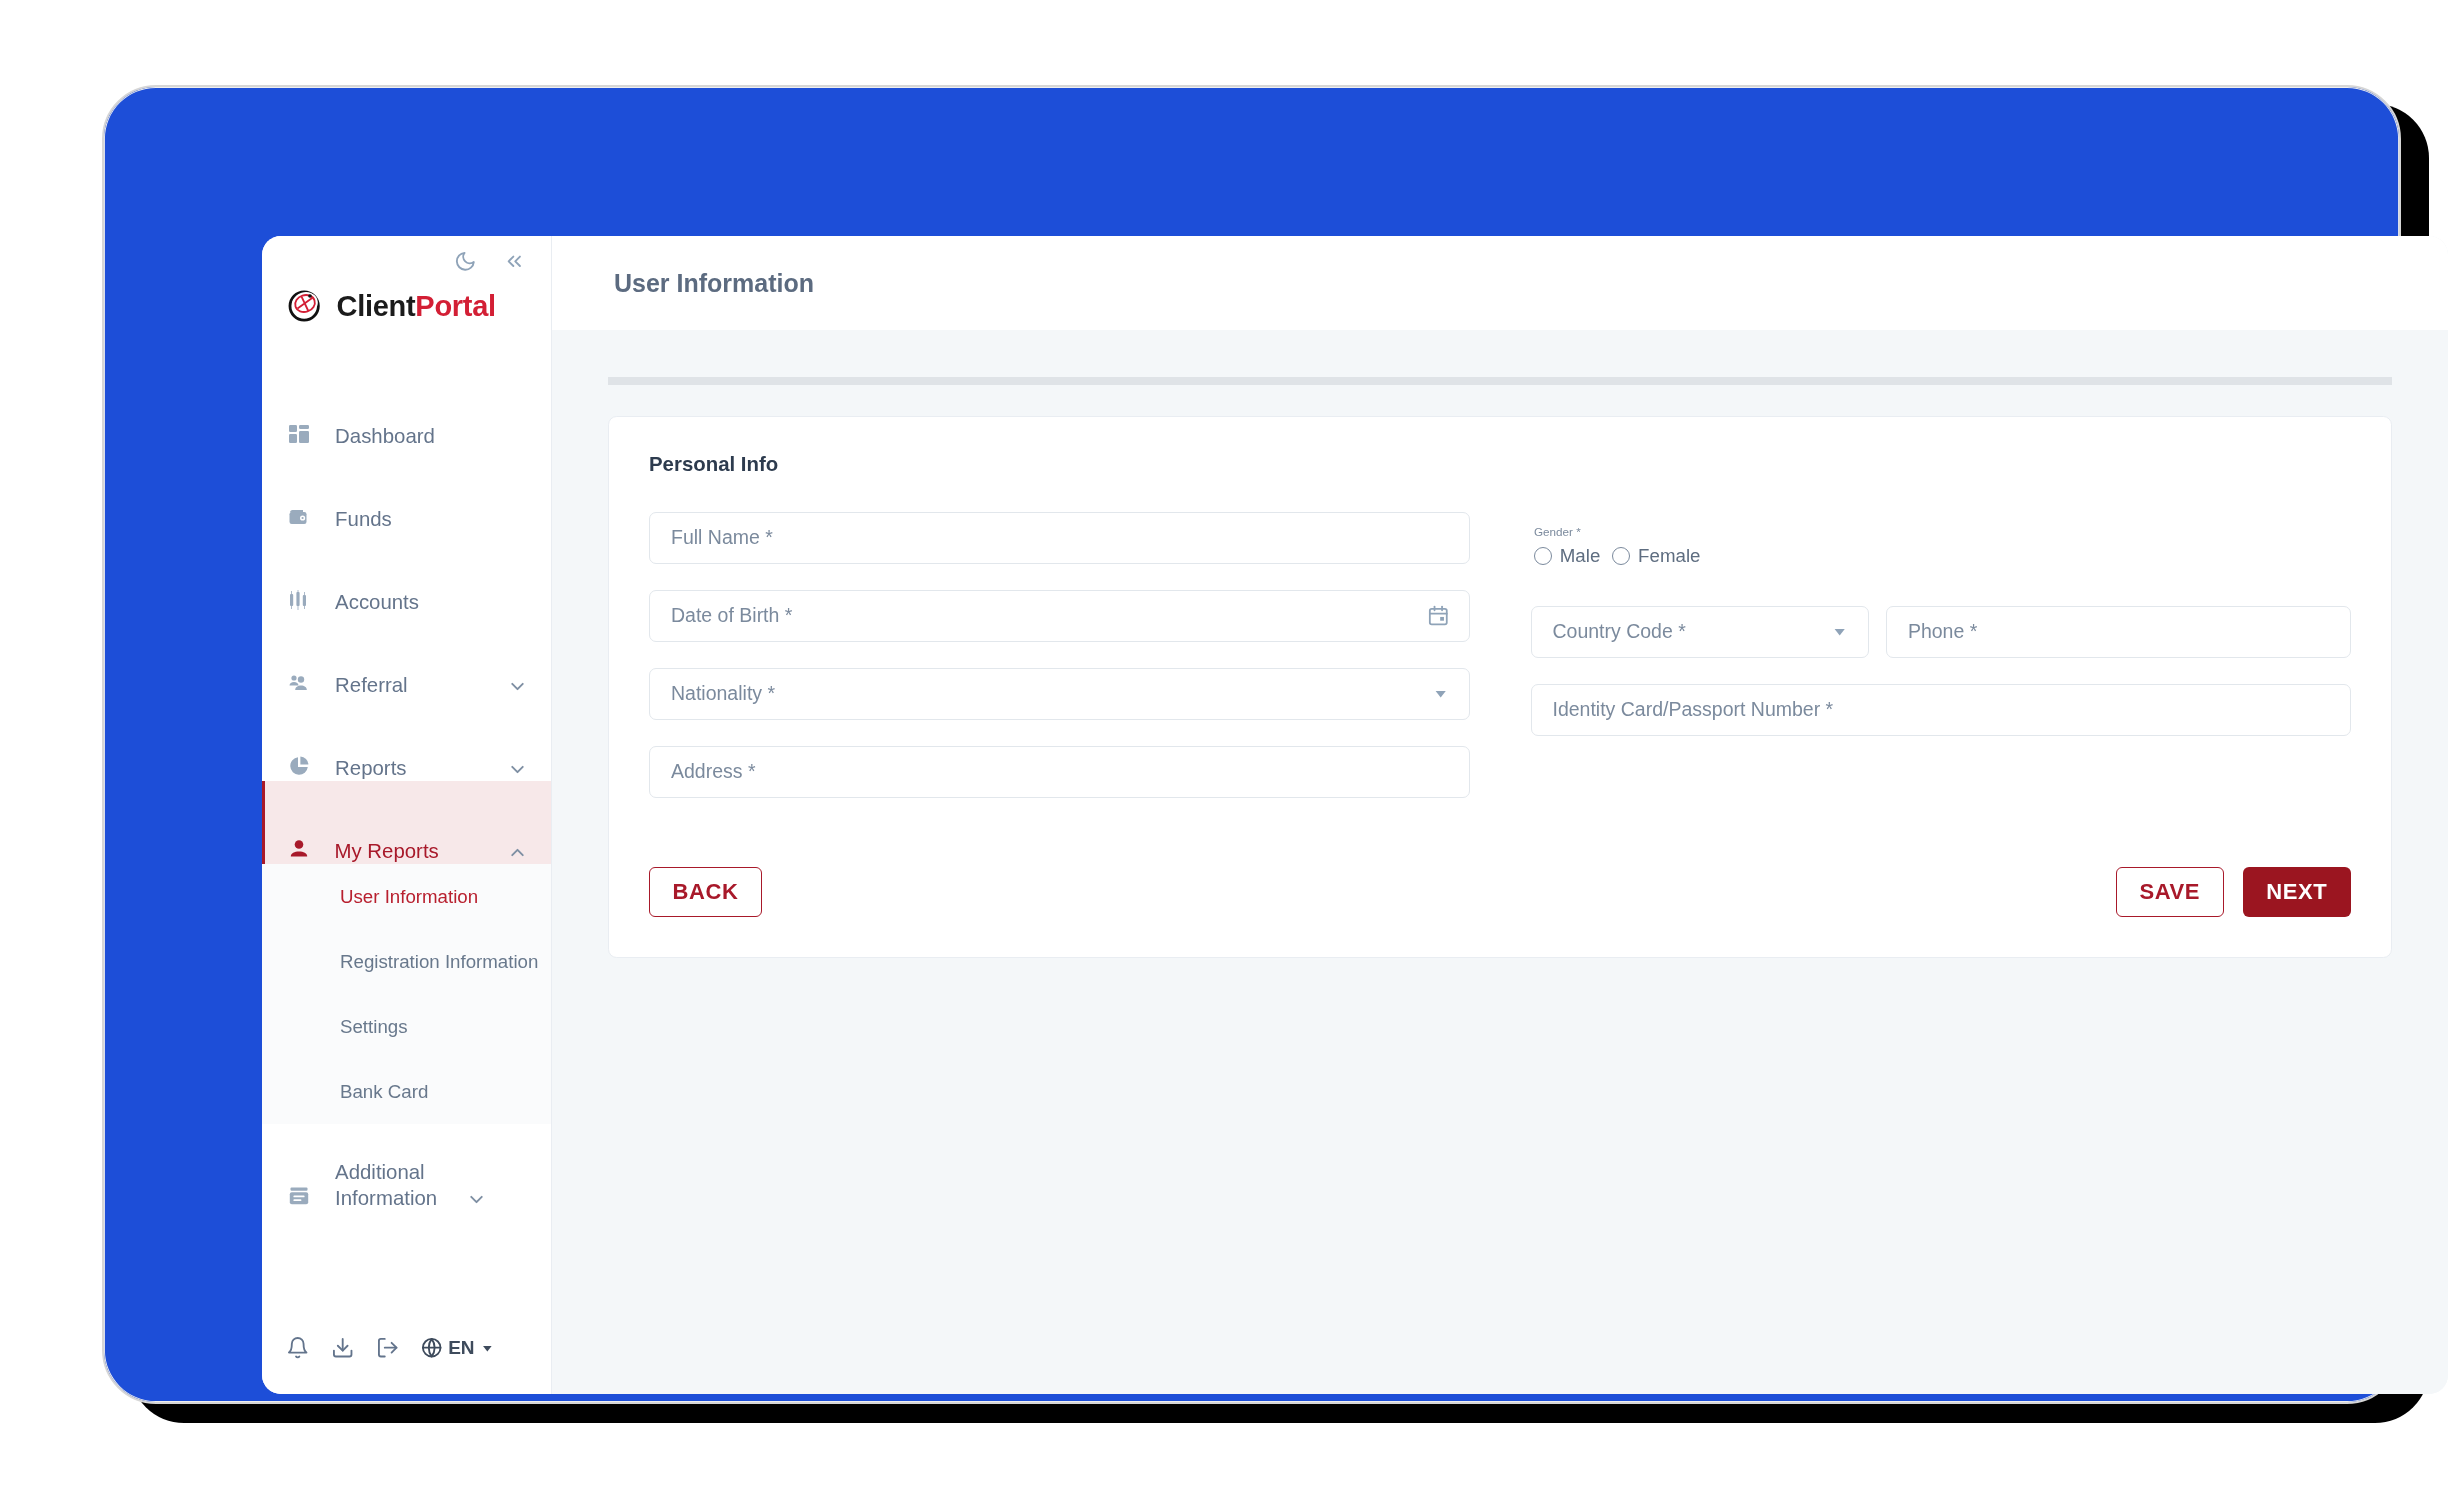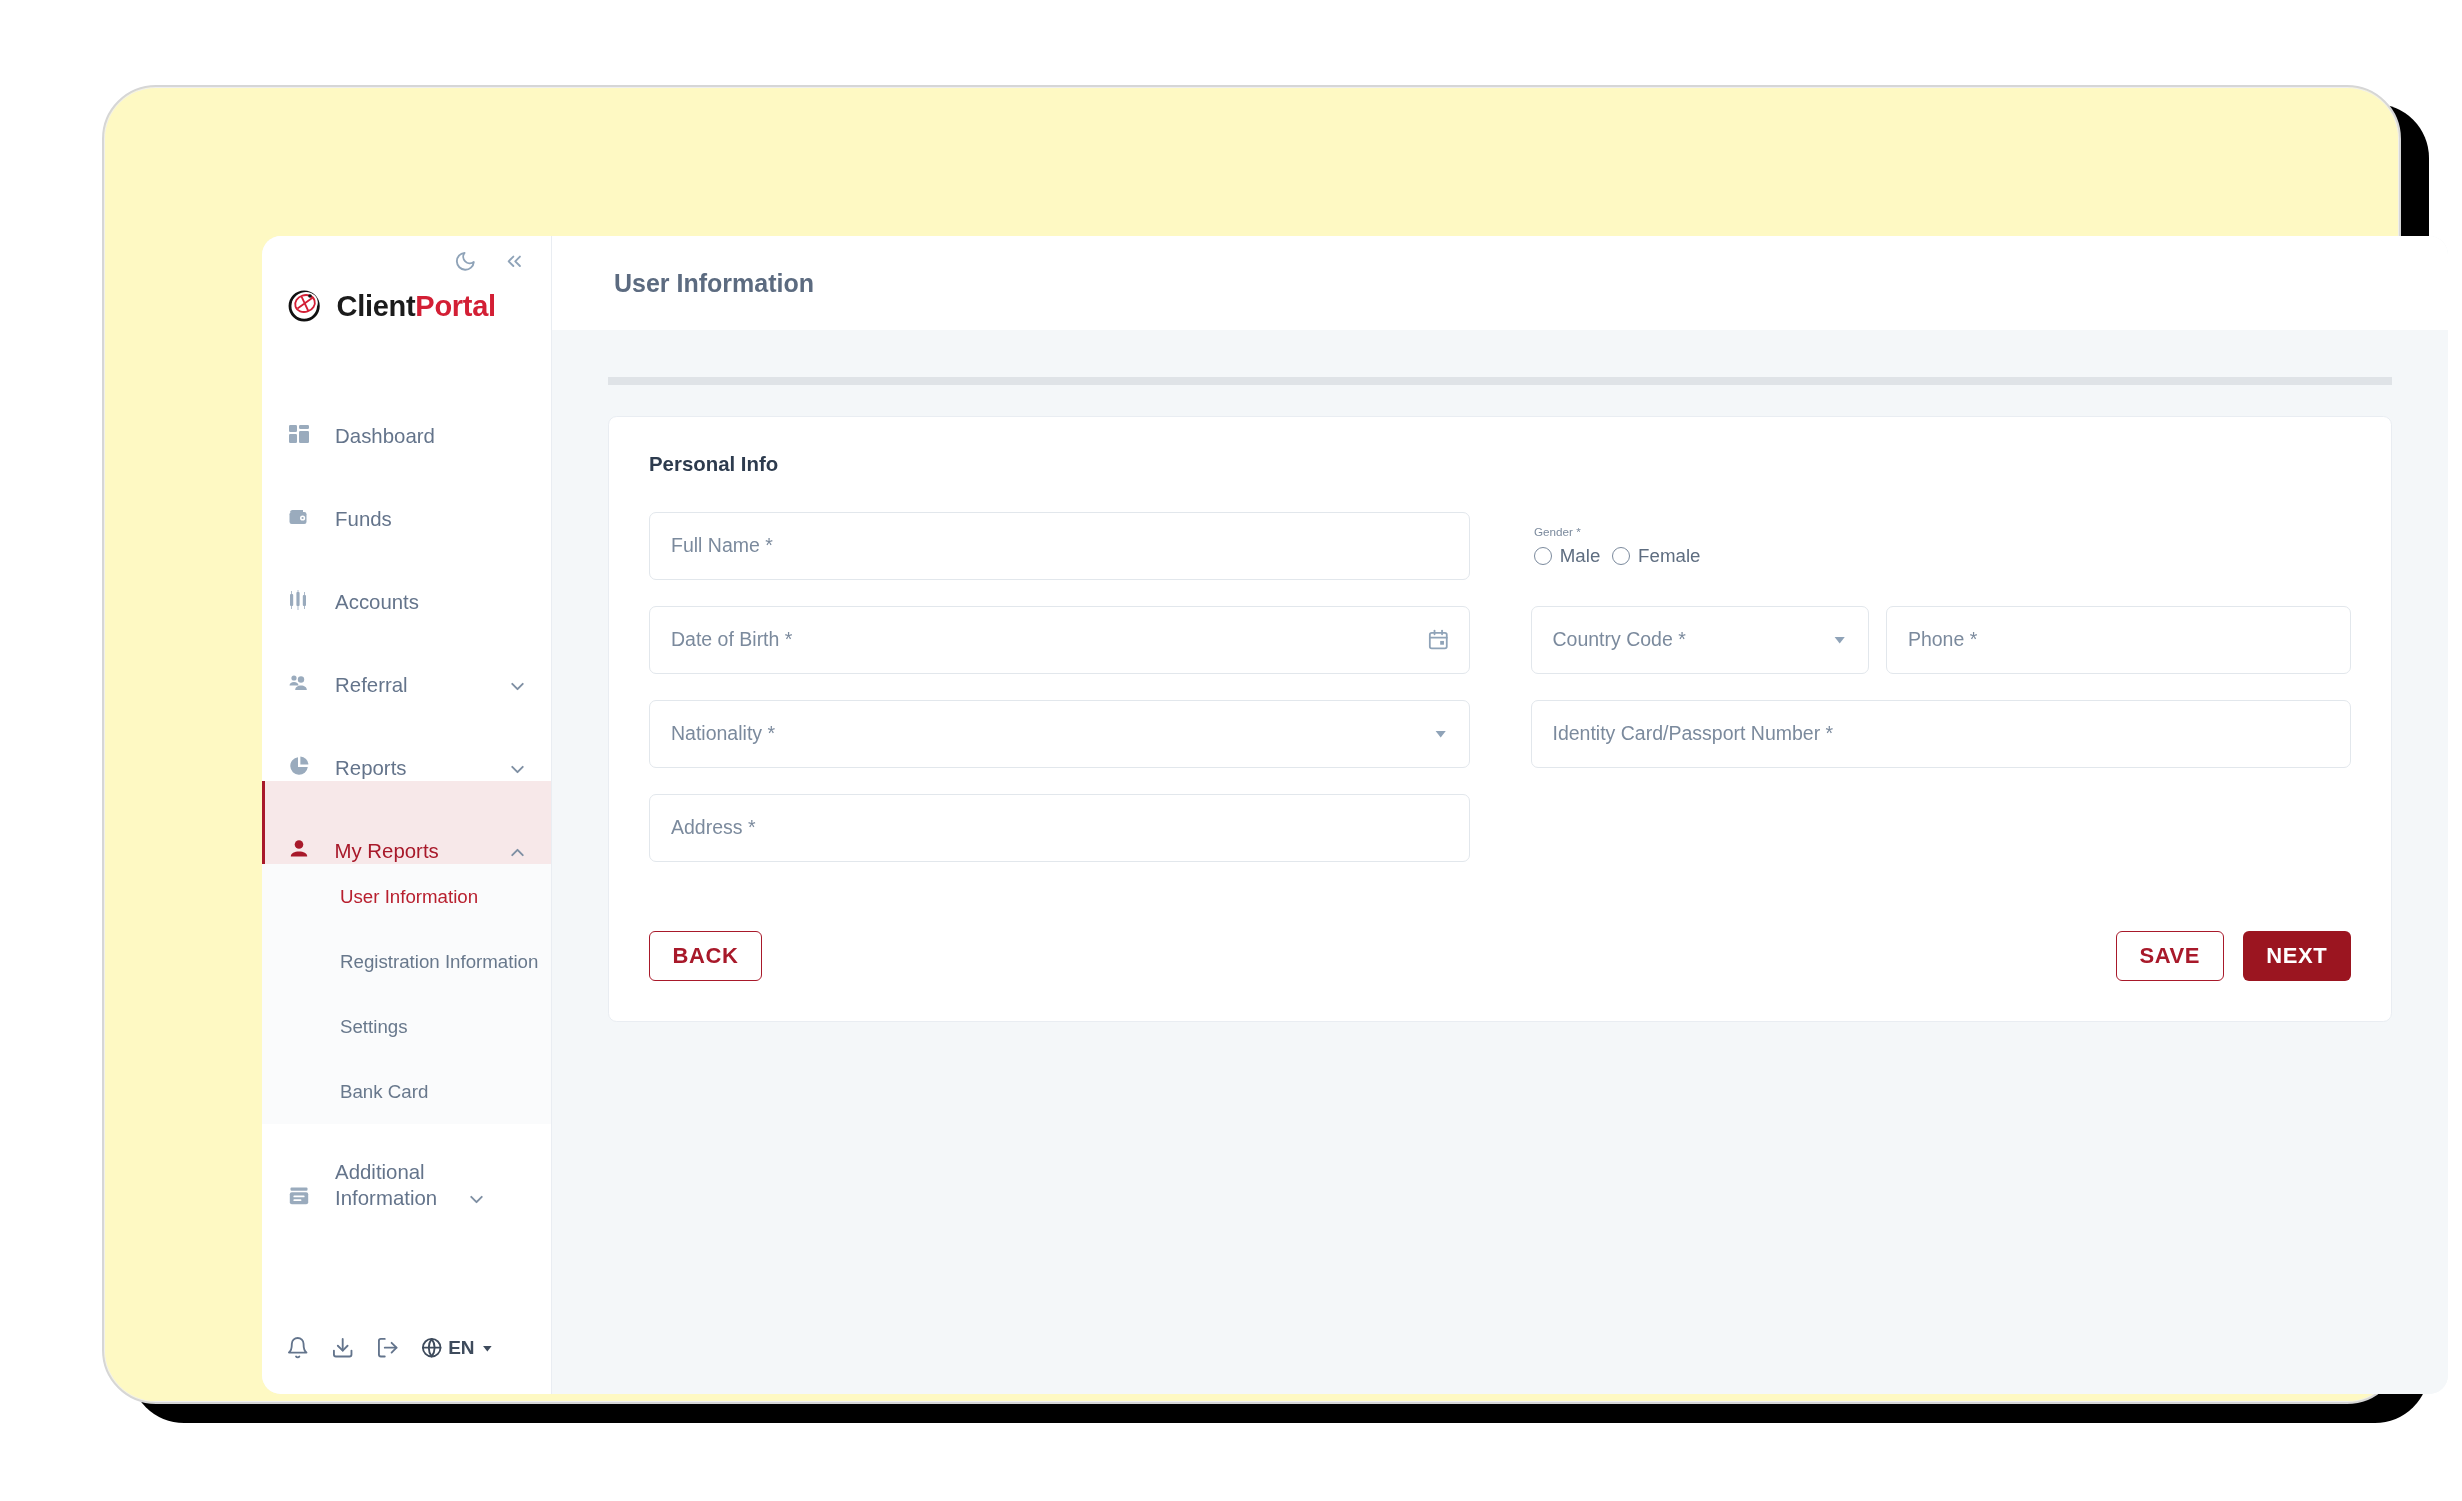--- a/index.html
+++ b/index.html
@@ -15,21 +15,21 @@
     position: absolute;
     left: 130px; top: 104px;
     width: 2299px; height: 1319px;
     background: #000000;
     border-radius: 54px;
   }
   .device {
     position: absolute;
     left: 102px; top: 85px;
     width: 2299px; height: 1319px;
-    background: #fef9c3;
+    background: #1d4ed8;
     border-radius: 54px;
     border: 2.6px solid #d6d6d6;
     box-shadow: inset 0 0 0 0.9px #efefef;
   }
   .screen {
     position: absolute;
     left: 158px; top: 149px;
     width: 2186px; height: 1158px;
     background: #f4f7f9;
     border-radius: 19px;
@@ -191,21 +191,21 @@
   .form-grid {
     display: grid;
     grid-template-columns: 1fr 1fr;
     column-gap: 61px;
     row-gap: 0px;
   }
   .col { display: flex; flex-direction: column; }
 
   .field {
     position: relative;
-    height: 68px;
+    height: 52px;
     border: 0.9px solid #e2e7ec;
     border-radius: 7px;
     background: #fff;
     display: flex;
     align-items: center;
     padding: 0 21px;
     margin-bottom: 26px;
     cursor: text;
   }
   .field .fl {

